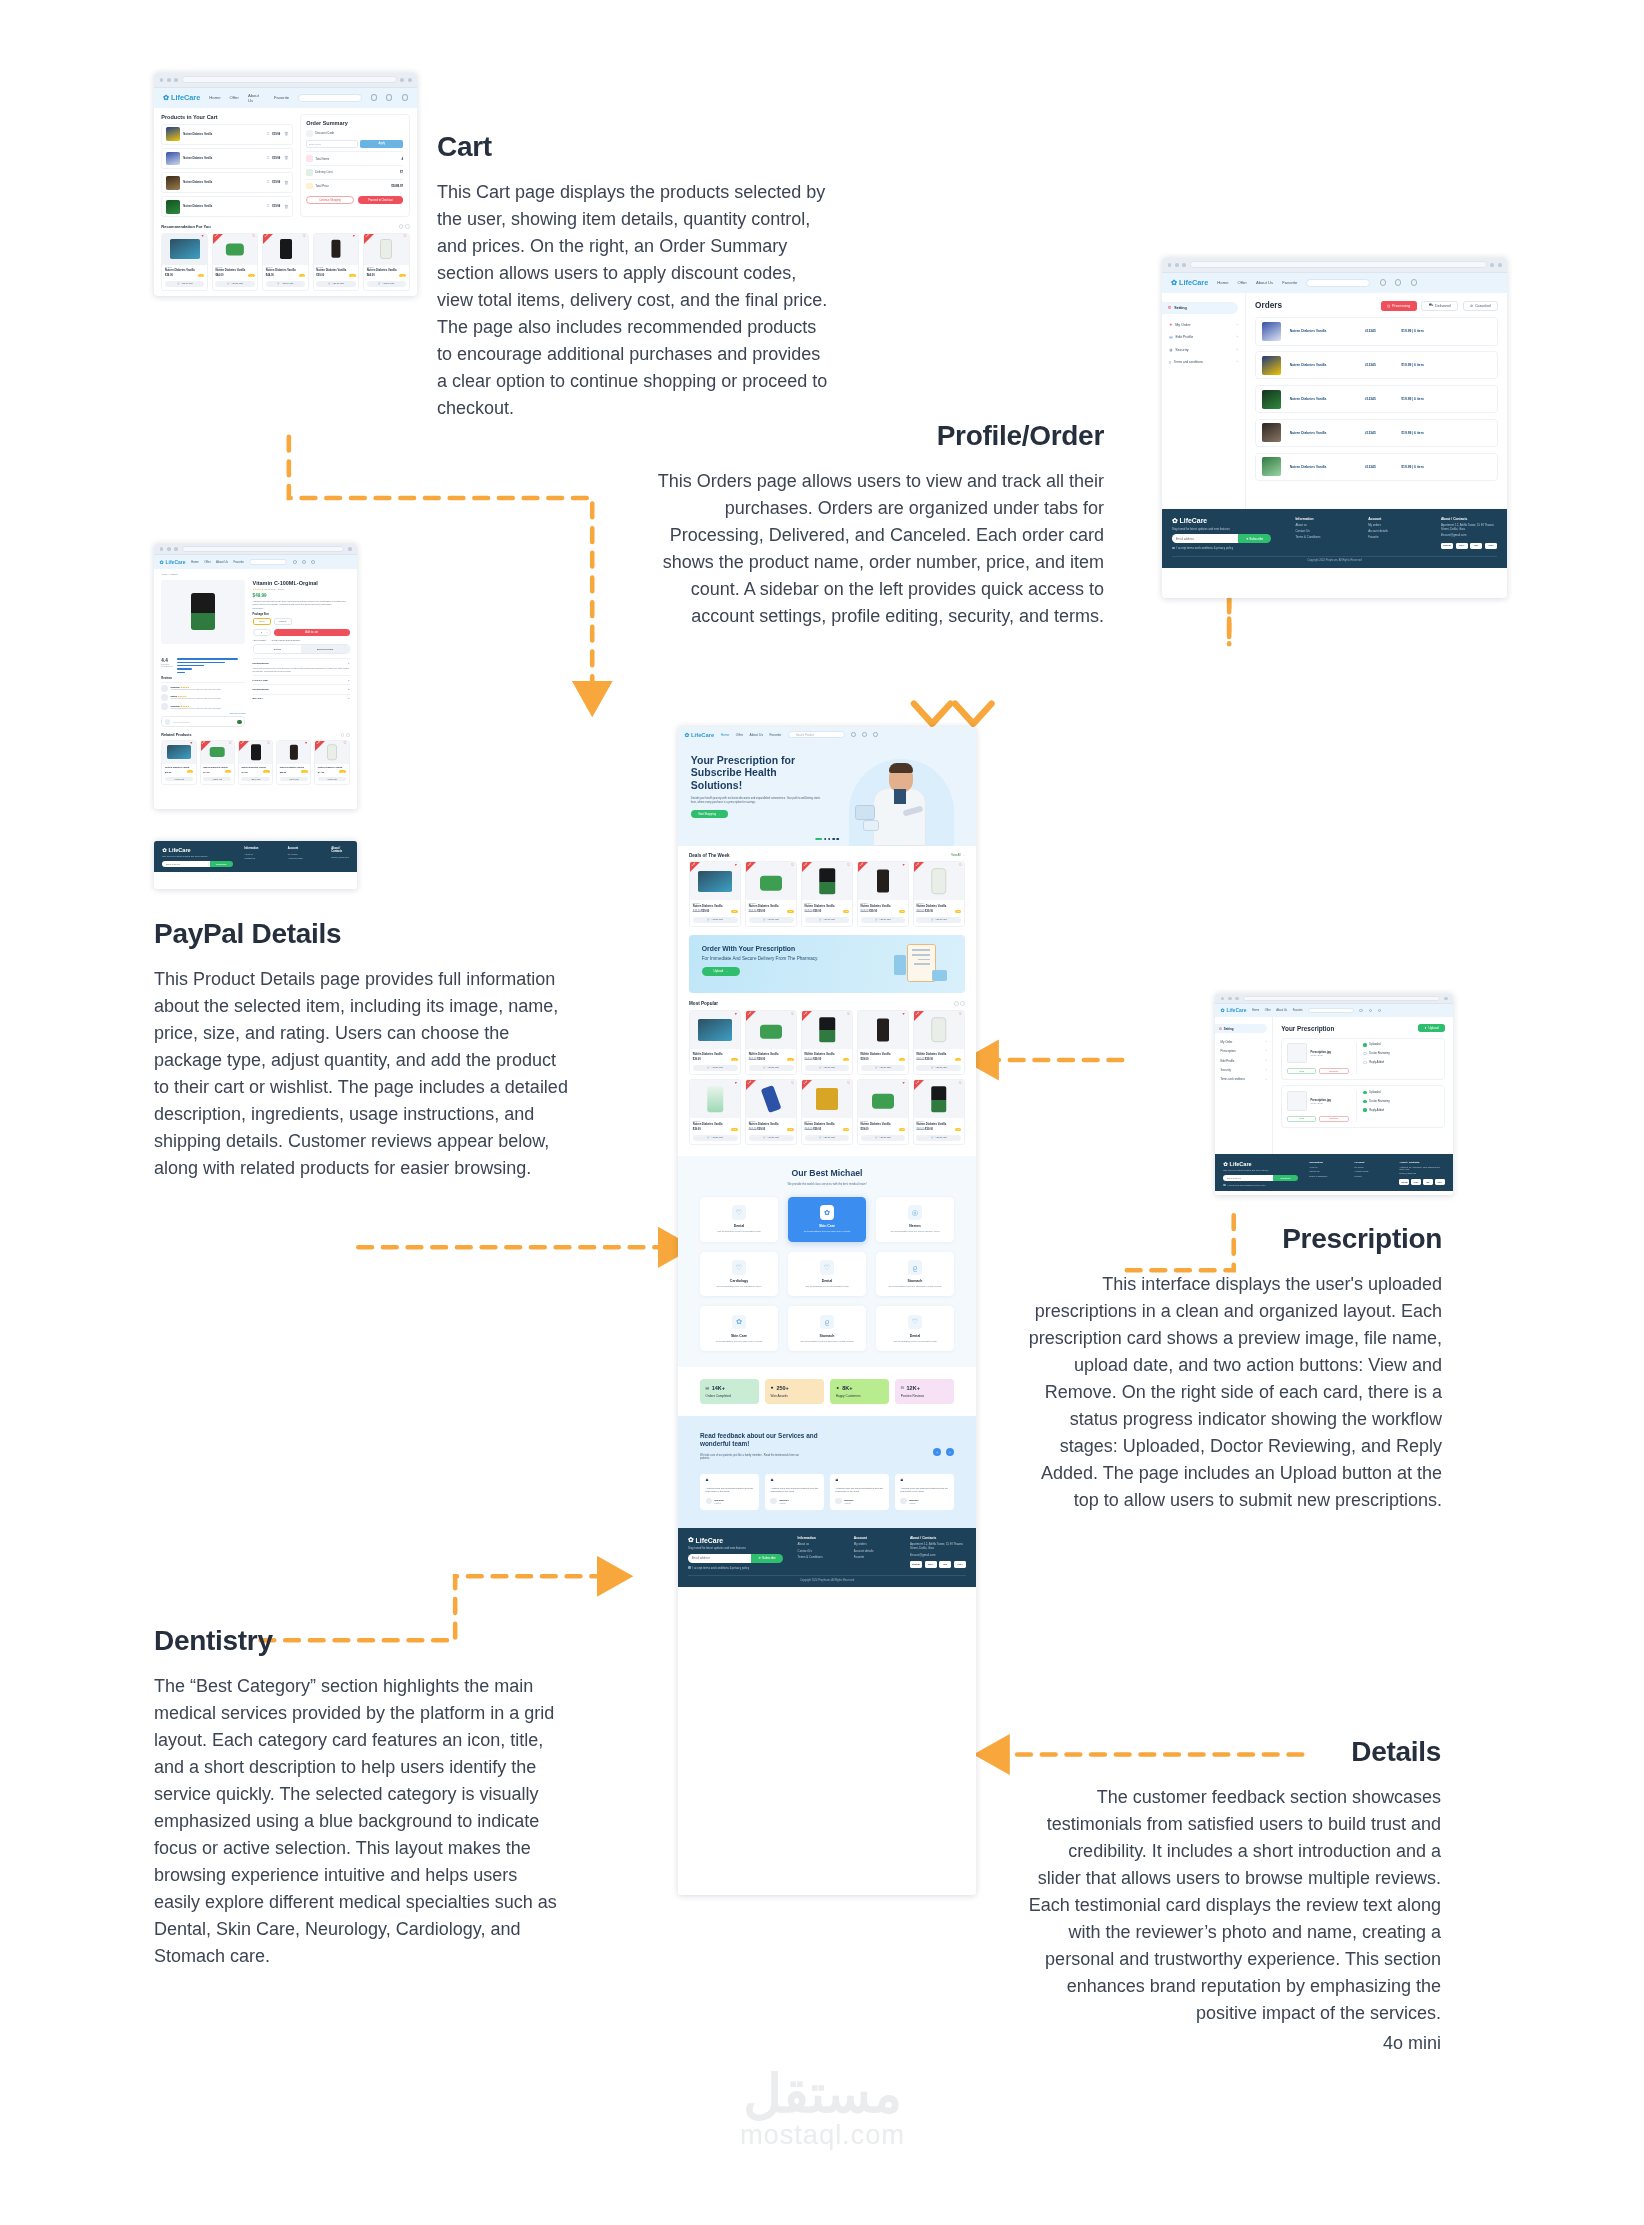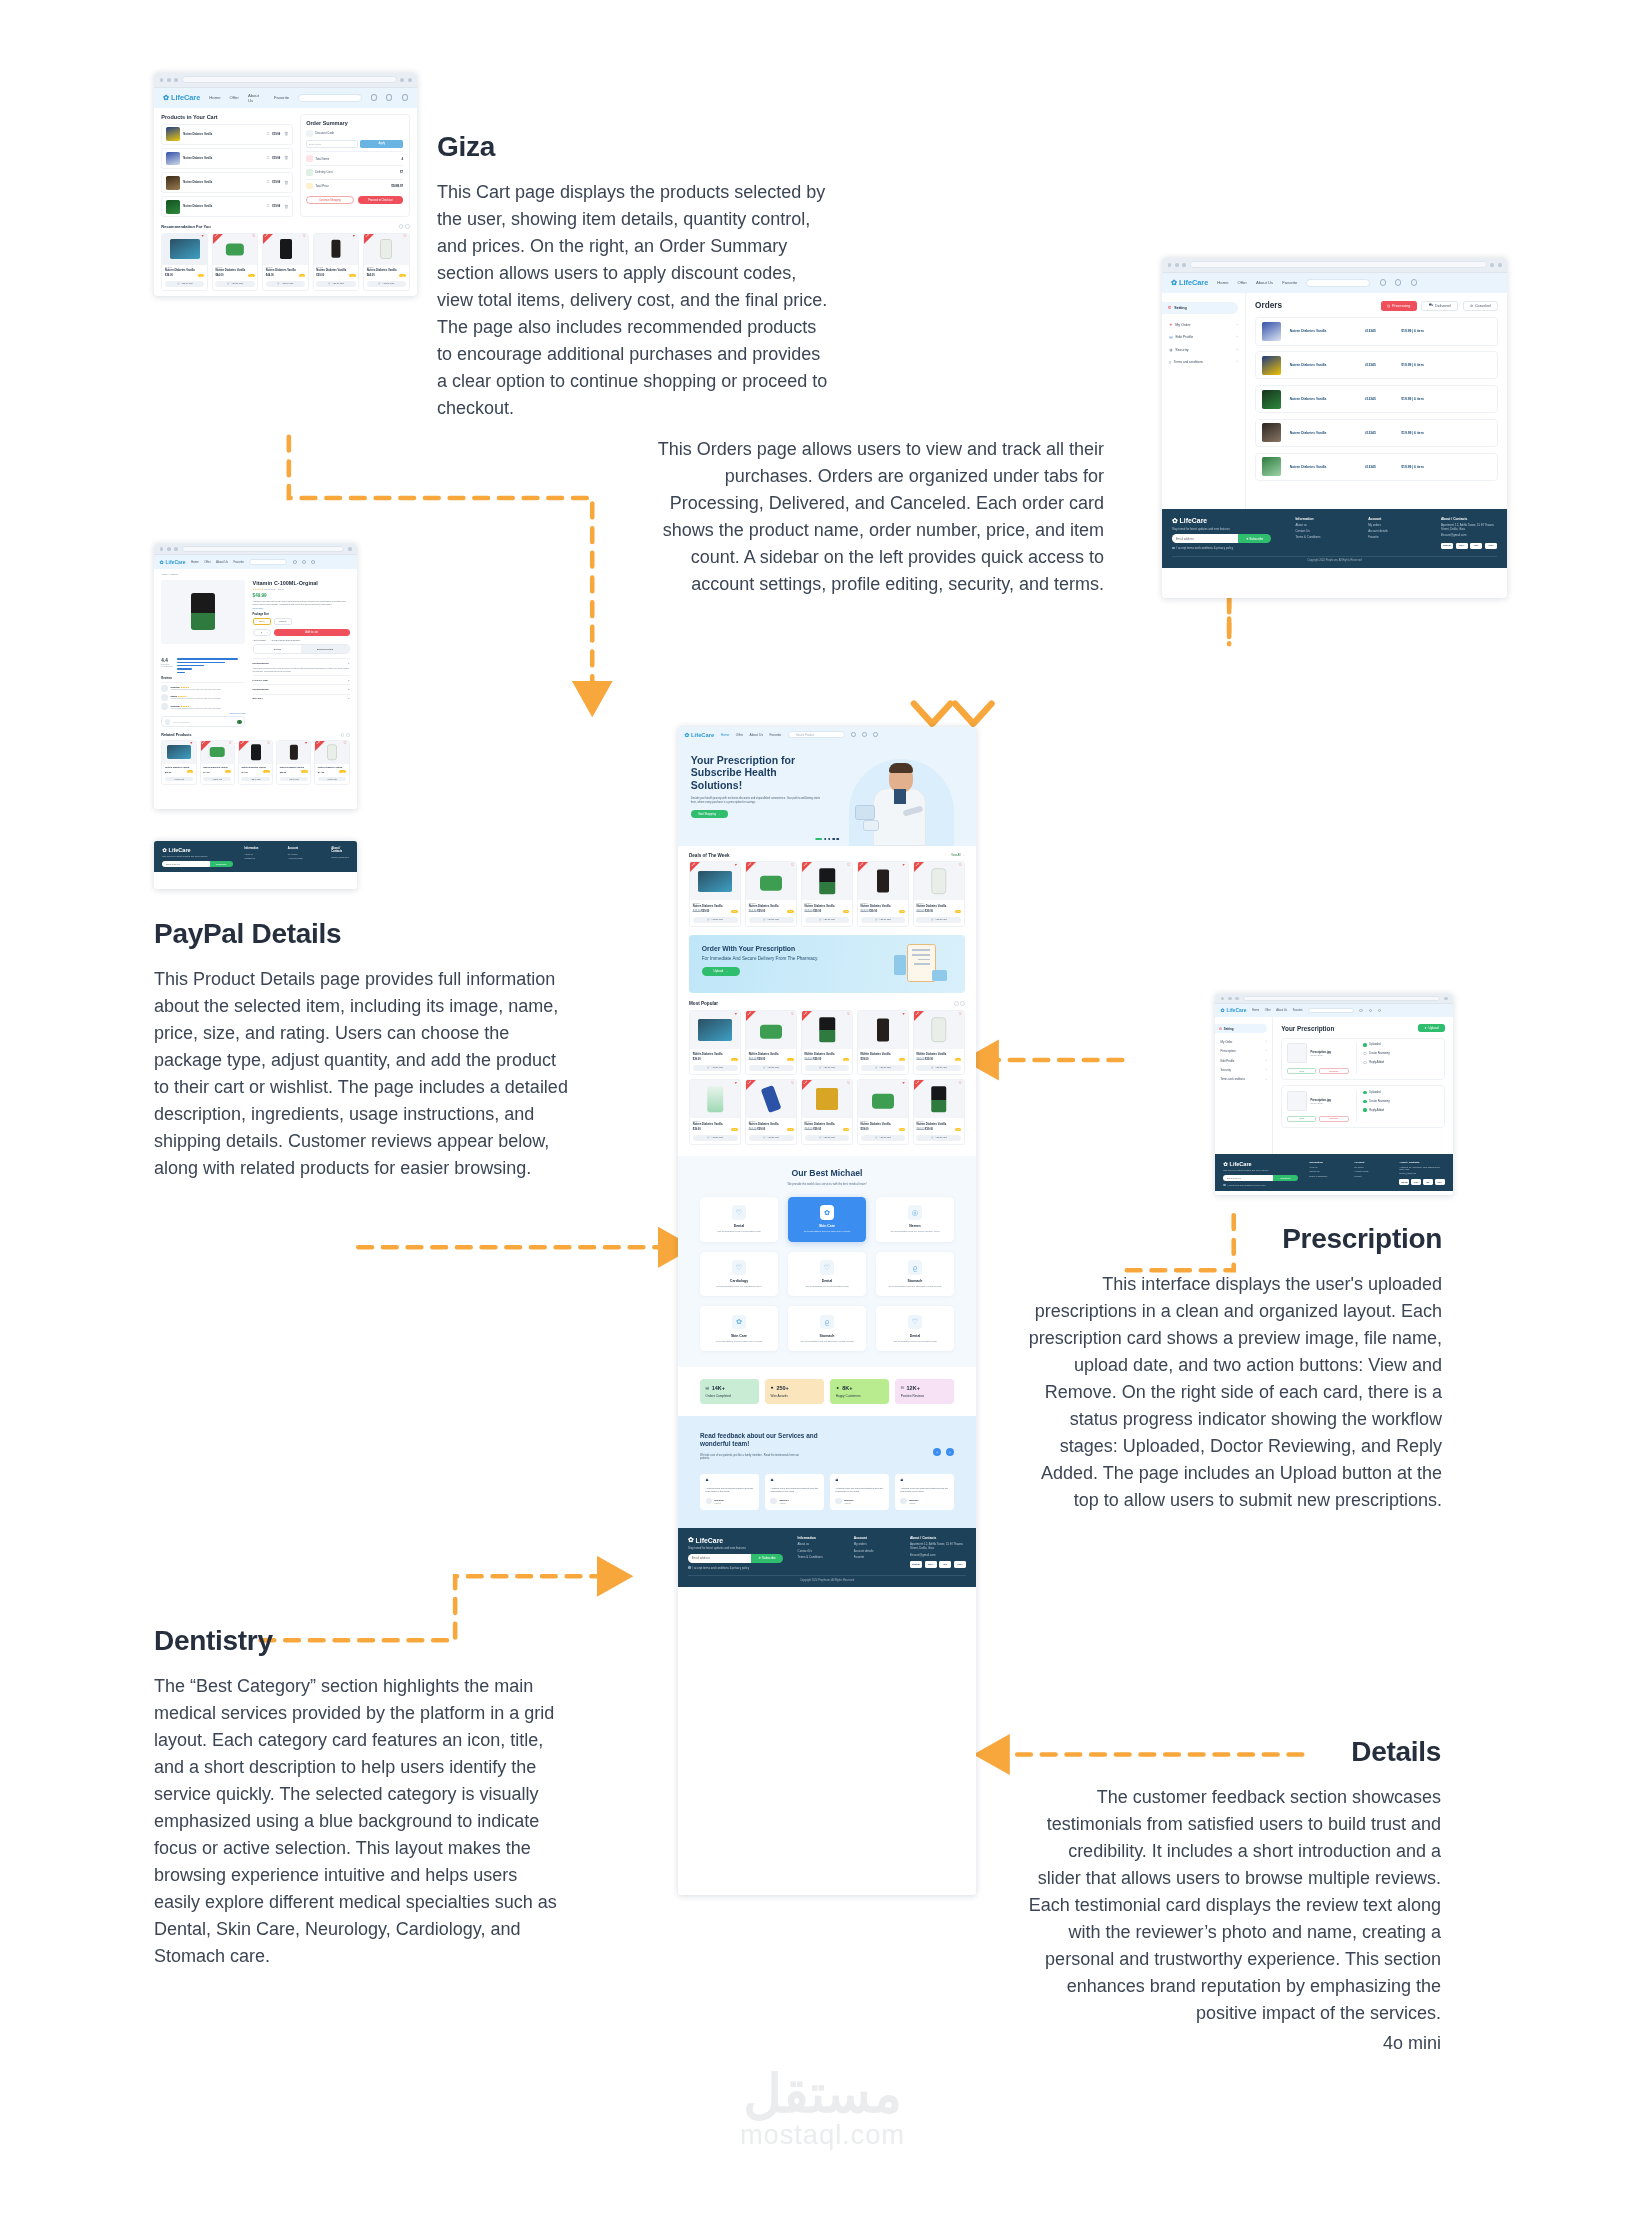--- a/index.html
+++ b/index.html
@@ -332,25 +332,26 @@
               <span>🛒</span>
               <span>Add to cart</span>
             </div>
         </div>
       </div>
     </div>
 
   </div>
 
   <div style="position:absolute;left:437px;top:131px;width:393px;">
-    <div class="sec-title">Giza</div>
+    <div class="sec-title">Cart</div>
     <div class="sec-body" style="margin-top:16.4px;">This Cart page displays the products selected by the user, showing item details, quantity control, and prices. On the right, an Order Summary section allows users to apply discount codes, view total items, delivery cost, and the final price. The page also includes recommended products to encourage additional purchases and provides a clear option to continue shopping or proceed to checkout.</div>
   </div>
 
   <div style="position:absolute;left:640px;top:420px;width:464px;" class="align-right">
+    <div class="sec-title">Profile/Order</div>
     <div class="sec-body" style="margin-top:16.4px;">This Orders page allows users to view and track all their purchases. Orders are organized under tabs for Processing, Delivered, and Canceled. Each order card shows the product name, order number, price, and item count. A sidebar on the left provides quick access to account settings, profile editing, security, and terms.</div>
   </div>
 
   <div class="mock shadow" style="left:1162px; top:258px; width:345px; height:340px; border-radius:3.7px;">
     <div class="browserbar">
       <div class="bdot"></div>
         <div class="bdot"></div>
         <div class="bdot"></div>
       <div class="burl"></div>
       <div class="bdot"></div>

